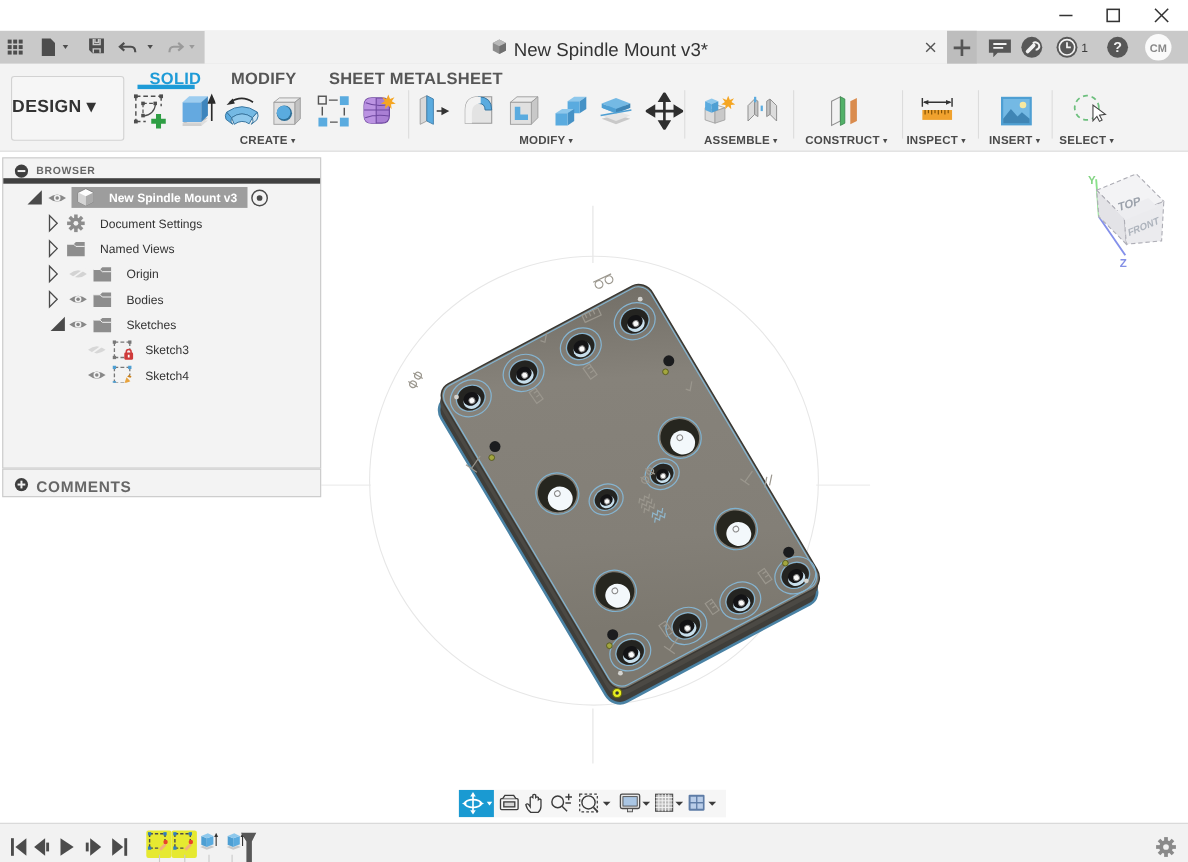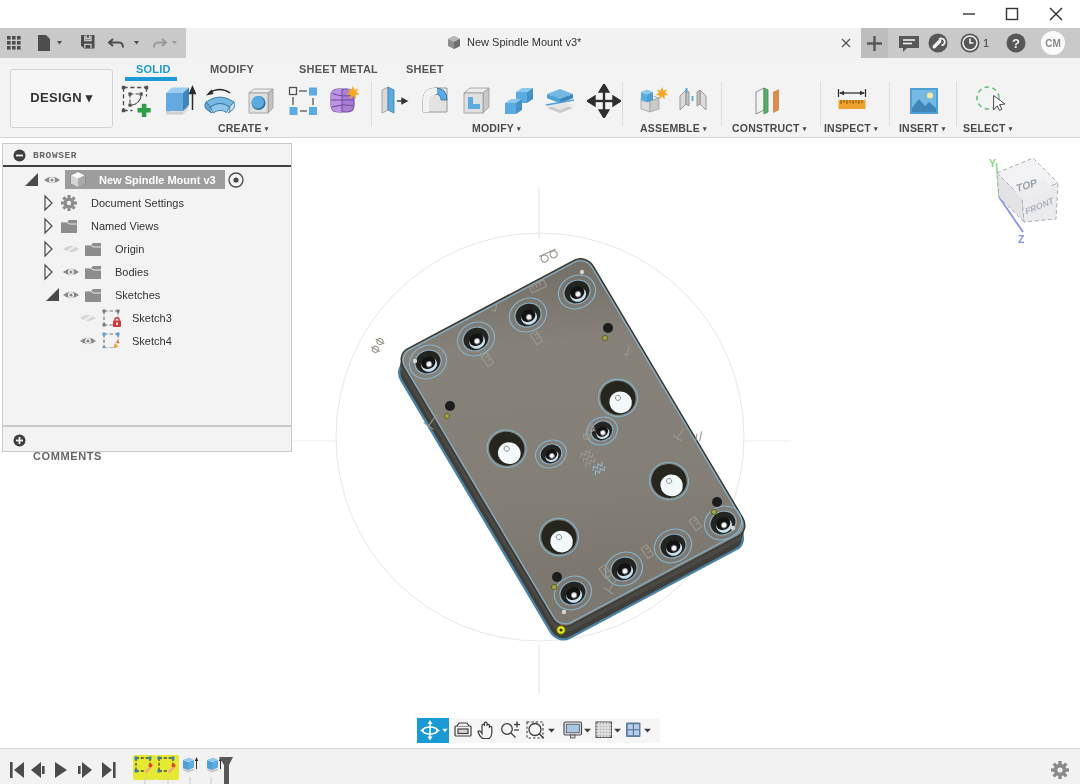--- a/index.html
+++ b/index.html
@@ -7,43 +7,43 @@
     font-family:"Liberation Sans", sans-serif; }
   #app { position:relative; width:1080px; height:784px; }
   .abs { position:absolute; }
 
   
   #titlebar { position:absolute; left:0; top:0; width:1080px; height:28px; background:#ffffff; }
 
   
   #tabbar { position:absolute; left:0; top:28px; width:1080px; height:30px; background:#c9c9c9; }
   #doctab { position:absolute; left:186px; top:0; width:675px; height:30px; background:#f2f2f2; }
-  #doctab .title { position:absolute; left:281px; top:8px; font-size:11px; color:#333; }
+  #doctab .title { position:absolute; left:281px; top:8px; font-size:17px; color:#333; }
   #plusbtn { position:absolute; left:861px; top:0; width:27px; height:30px; background:#bdbdbd; }
 
   
   #ribbon { position:absolute; left:0; top:58px; width:1080px; height:80px; background:#f3f3f3; border-bottom:1px solid #d6d6d6; }
-  #designbtn { position:absolute; left:10px; top:11px; width:103px; height:59px; background:#f6f6f6; border:1px solid #d2d2d2; border-radius:3px; color:#333; font-size:13px; font-weight:bold; text-align:center; line-height:56px; letter-spacing:0.3px;}
-  .rtab { position:absolute; top:5px; font-size:11px; font-weight:bold; color:#565656; letter-spacing:0.2px;}
+  #designbtn { position:absolute; left:10px; top:11px; width:103px; height:59px; background:#f6f6f6; border:1px solid #d2d2d2; border-radius:3px; color:#333; font-size:16px; font-weight:bold; line-height:56px; letter-spacing:0.3px;}
+  .rtab { position:absolute; top:5px; font-size:15px; font-weight:bold; color:#565656; letter-spacing:0.2px;}
   .rtab.active { color:#1e9bd7; }
   #solidline { position:absolute; left:125px; top:19px; width:52px; height:4px; background:#1e9bd7; }
   .glabel { position:absolute; top:64px; font-size:10.5px; font-weight:bold; color:#4a4a4a; letter-spacing:0.2px; }
   .glabel .dd { font-size:7px; vertical-align:1px; }
   .vsep { position:absolute; top:24px; width:1px; height:44px; background:#dcdcdc; }
   .icon32 { position:absolute; top:26px; width:34px; height:34px; }
 
   
   #canvas { position:absolute; left:0; top:138px; width:1080px; height:610px; background:#ffffff; overflow:hidden; }
 
   
   #browser { position:absolute; left:2px; top:5px; width:290px; height:283px; background:rgba(243,243,243,0.96); border:1px solid #c9c9c9; }
-  #browser .hdr { position:absolute; left:0; top:0; width:100%; height:23px; border-bottom:2px solid #404040;font-family:Liberation Mono, monospace; }
+  #browser .hdr { position:absolute; left:0; top:0; width:100%; height:23px; border-bottom:5px solid #404040; }
   #browser .hdr span { position:absolute; left:30px; top:6px; font-size:9.5px; font-weight:bold; color:#666; letter-spacing:0.6px;}
   #comments { position:absolute; left:2px; top:288px; width:290px; height:26px; background:rgba(243,243,243,0.96); border:1px solid #c9c9c9; }
-  #comments span { position:absolute; left:30px; top:7px; font-size:11px; font-weight:bold; color:#666; letter-spacing:0.6px;margin-top:16px;}
+  #comments span { position:absolute; left:30px; top:7px; font-size:14px; font-weight:bold; color:#666; letter-spacing:0.6px;}
 
   
   #navbar { position:absolute; left:417px; top:580px; width:243px; height:25px; background:#f6f6f6; }
 
   
   #timeline { position:absolute; left:0; top:748px; width:1080px; height:36px; background:#f2f2f2; border-top:1px solid #d8d8d8; }
 </style>
 </head>
 <body>
 <div id="app">

